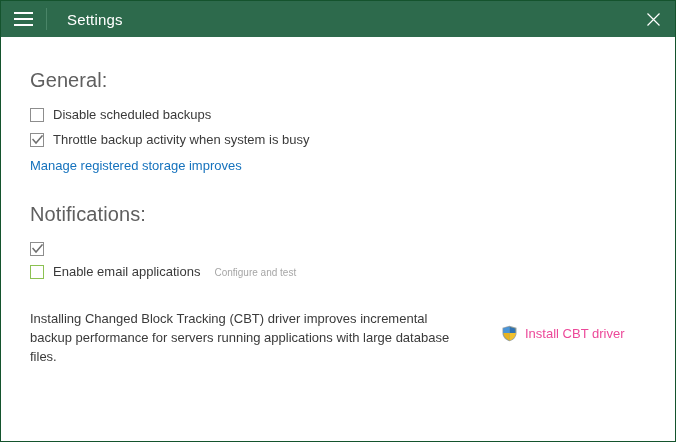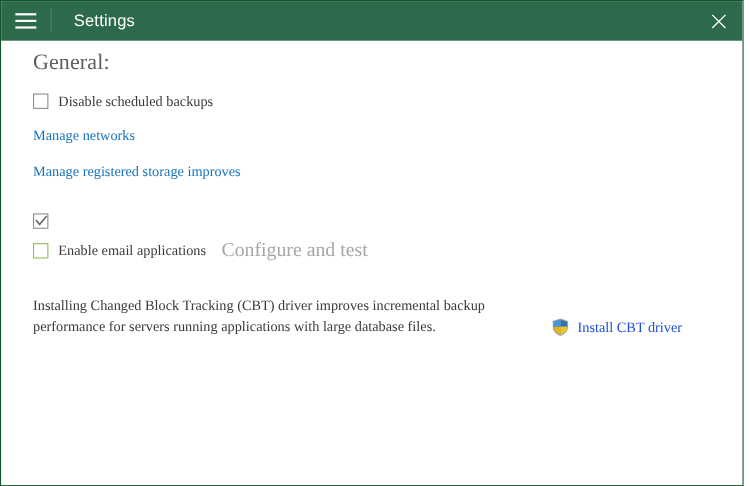--- a/index.html
+++ b/index.html
@@ -69,23 +69,22 @@
     height: 36px;
     display: flex;
     align-items: center;
     justify-content: center;
     cursor: pointer;
   }
   .close-btn svg { display: block; }
 
   
   .content {
-    padding: 9px 28px 0 29px;
+    padding: 32px 28px 0 29px;
     box-sizing: border-box;
-    font-family: Liberation Serif, serif;
   }
 
   .section-heading {
     font-size: 20px;
     color: #5f5f5f;
     font-weight: 400;
     margin: 0 0 16px 0;
     letter-spacing: 0.1px;
   }
   .section-heading.notif { margin-top: 0; }
@@ -127,54 +126,54 @@
     color: #1572bd;
     text-decoration: none;
     display: block;
     width: fit-content;
     cursor: pointer;
   }
   .link.first { margin-top: 16px; margin-bottom: 17px; }
   .link.second { margin-bottom: 0; }
 
   .disabled-link {
-    font-size: 18px;
+    font-size: 10px;
     color: #a6a6a6;
     margin-left: 14px;
     white-space: nowrap;
     cursor: default;
   }
 
   .spacer-notifications { height: 30px; }
 
   
   .cbt-block {
     display: flex;
-    align-items: flex-end;
+    align-items: flex-start;
     margin-top: 30px;
   }
   .cbt-text {
     font-size: 13px;
     color: #3a3a3a;
     line-height: 19px;
     max-width: 424px;
     flex: 0 0 auto;
   }
   .cbt-action {
     display: flex;
     align-items: center;
     margin-left: 47px;
     margin-top: 16px;
     cursor: pointer;
     white-space: nowrap;
   }
   .cbt-action .shield { flex: 0 0 auto; display: block; }
   .cbt-action .cbt-link {
     font-size: 13px;
-    color: #1d4ed8;
+    color: #ec4899;
     margin-left: 7px;
     text-decoration: none;
   }
 </style>
 </head>
 <body>
 
 <div class="window">
 
   <div class="titlebar">
@@ -194,26 +193,34 @@
 
   <div class="content">
 
     <div class="section-heading">General:</div>
 
     <div class="check-row">
       <span class="checkbox"></span>
       <span class="check-label">Disable scheduled backups</span>
     </div>
 
-
-    <a class="link first" href="#">Manage networks</a>
+    <div class="check-row">
+      <span class="checkbox">
+        <svg width="11" height="10" viewBox="0 0 11 10">
+          <path d="M1 4.6 L4 8 L10 1" stroke="#6e6e6e" stroke-width="1.5" fill="none" stroke-linecap="square"></path>
+        </svg>
+      </span>
+      <span class="check-label">Throttle backup activity when system is busy</span>
+    </div>
+
     <a class="link second" href="#">Manage registered storage improves</a>
 
     <div class="spacer-notifications"></div>
 
+    <div class="section-heading notif">Notifications:</div>
 
     <div class="check-row tight">
       <span class="checkbox">
         <svg width="11" height="10" viewBox="0 0 11 10">
           <path d="M1 4.6 L4 8 L10 1" stroke="#6e6e6e" stroke-width="1.5" fill="none" stroke-linecap="square"></path>
         </svg>
       </span>
     </div>
 
     <div class="check-row tight">

